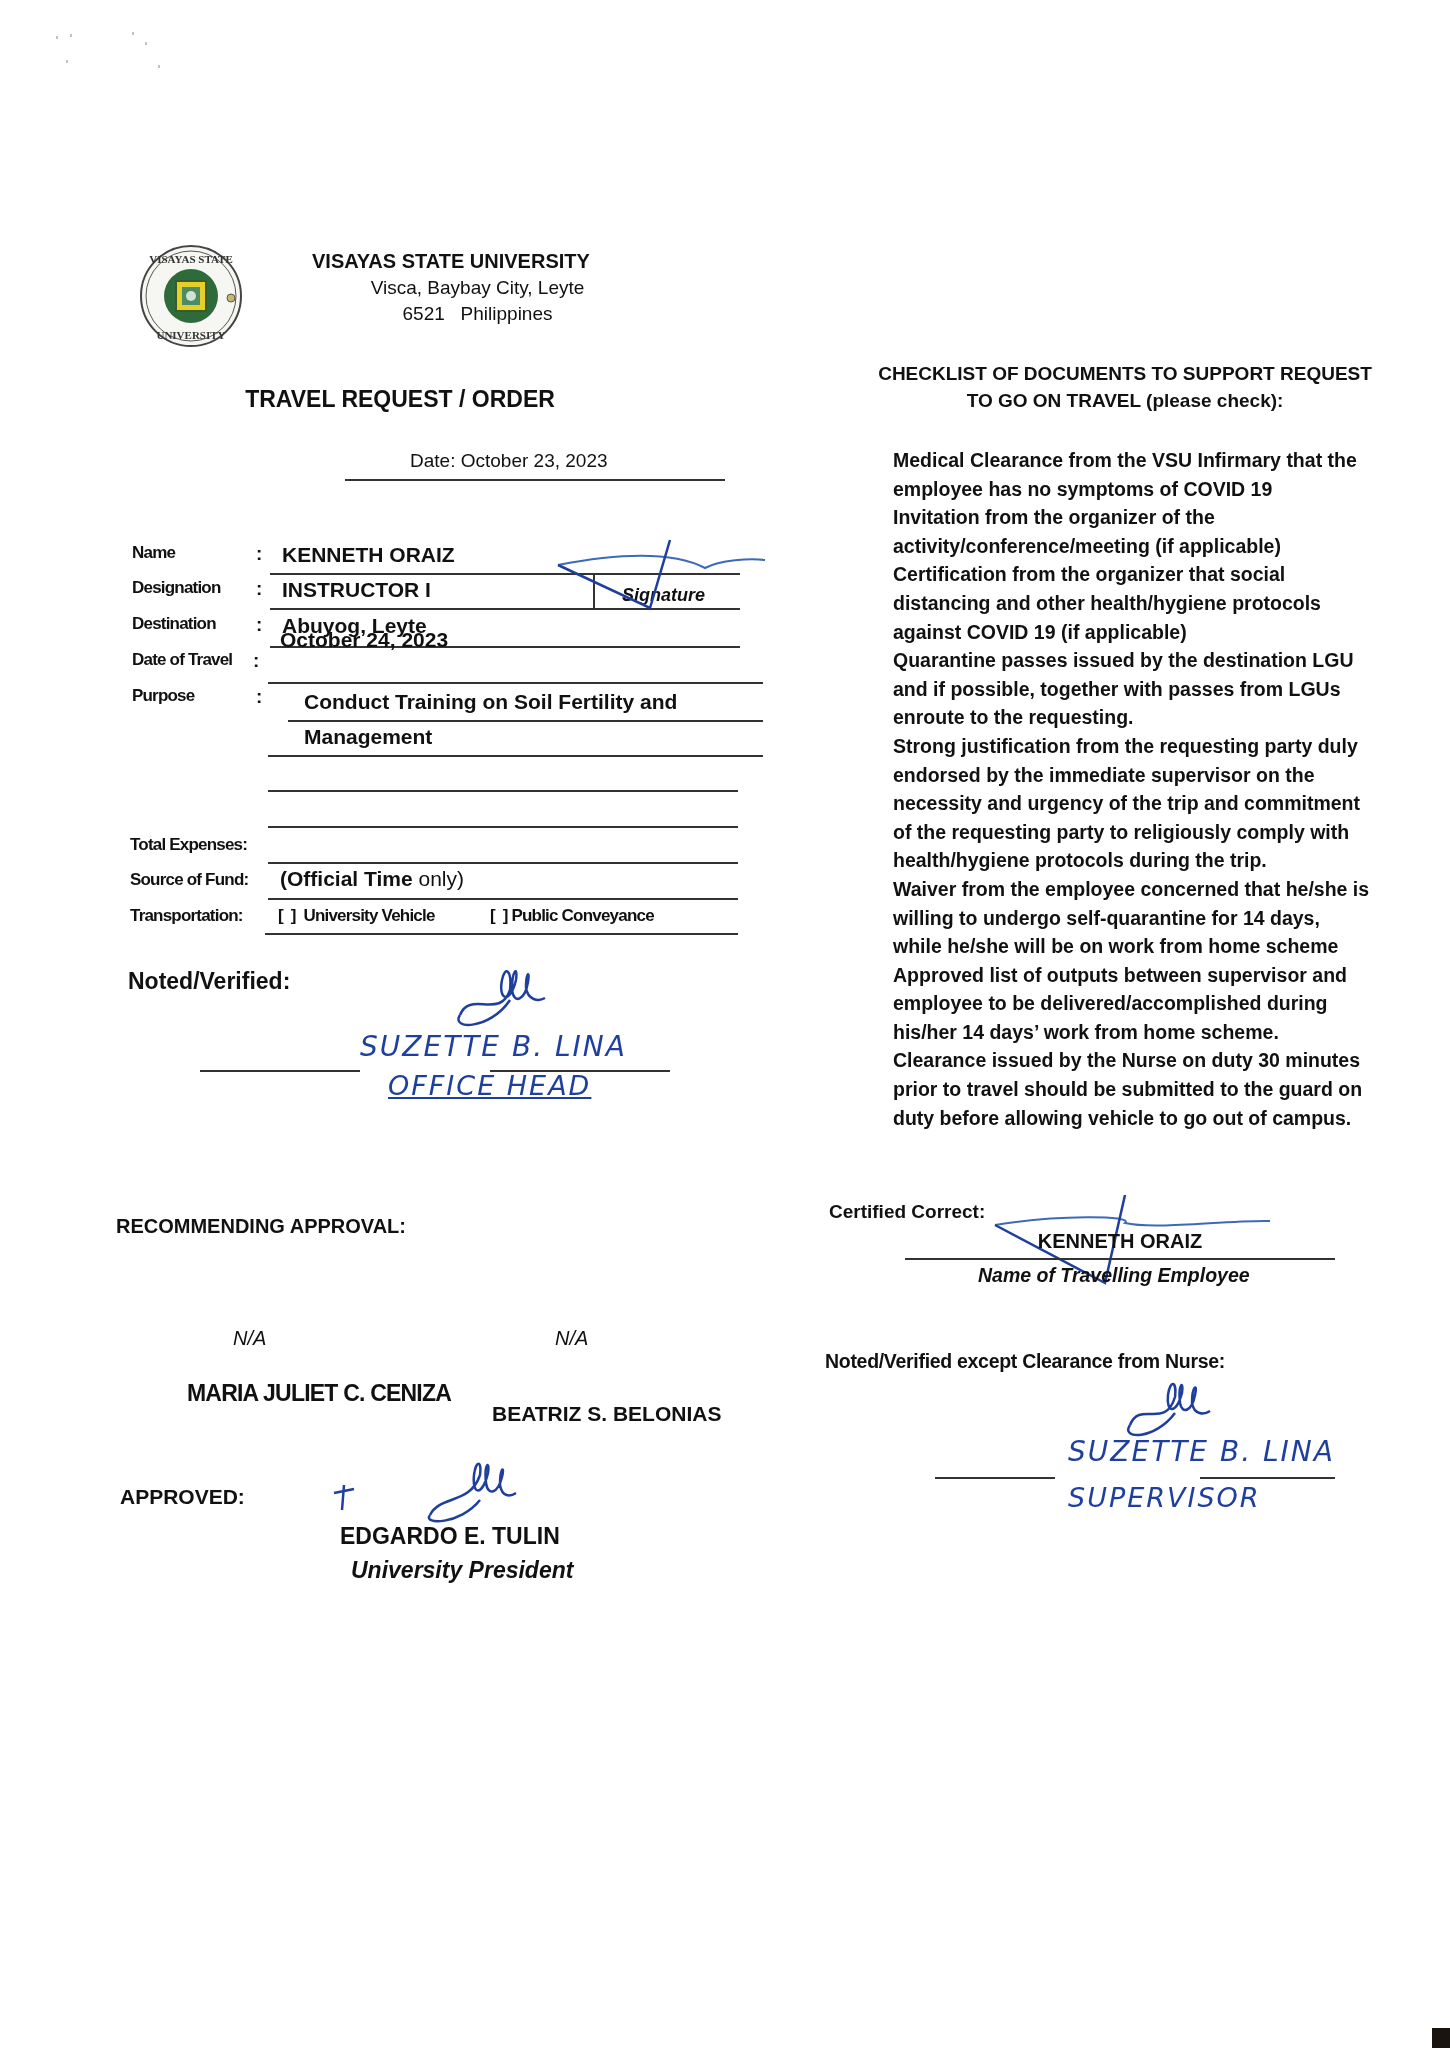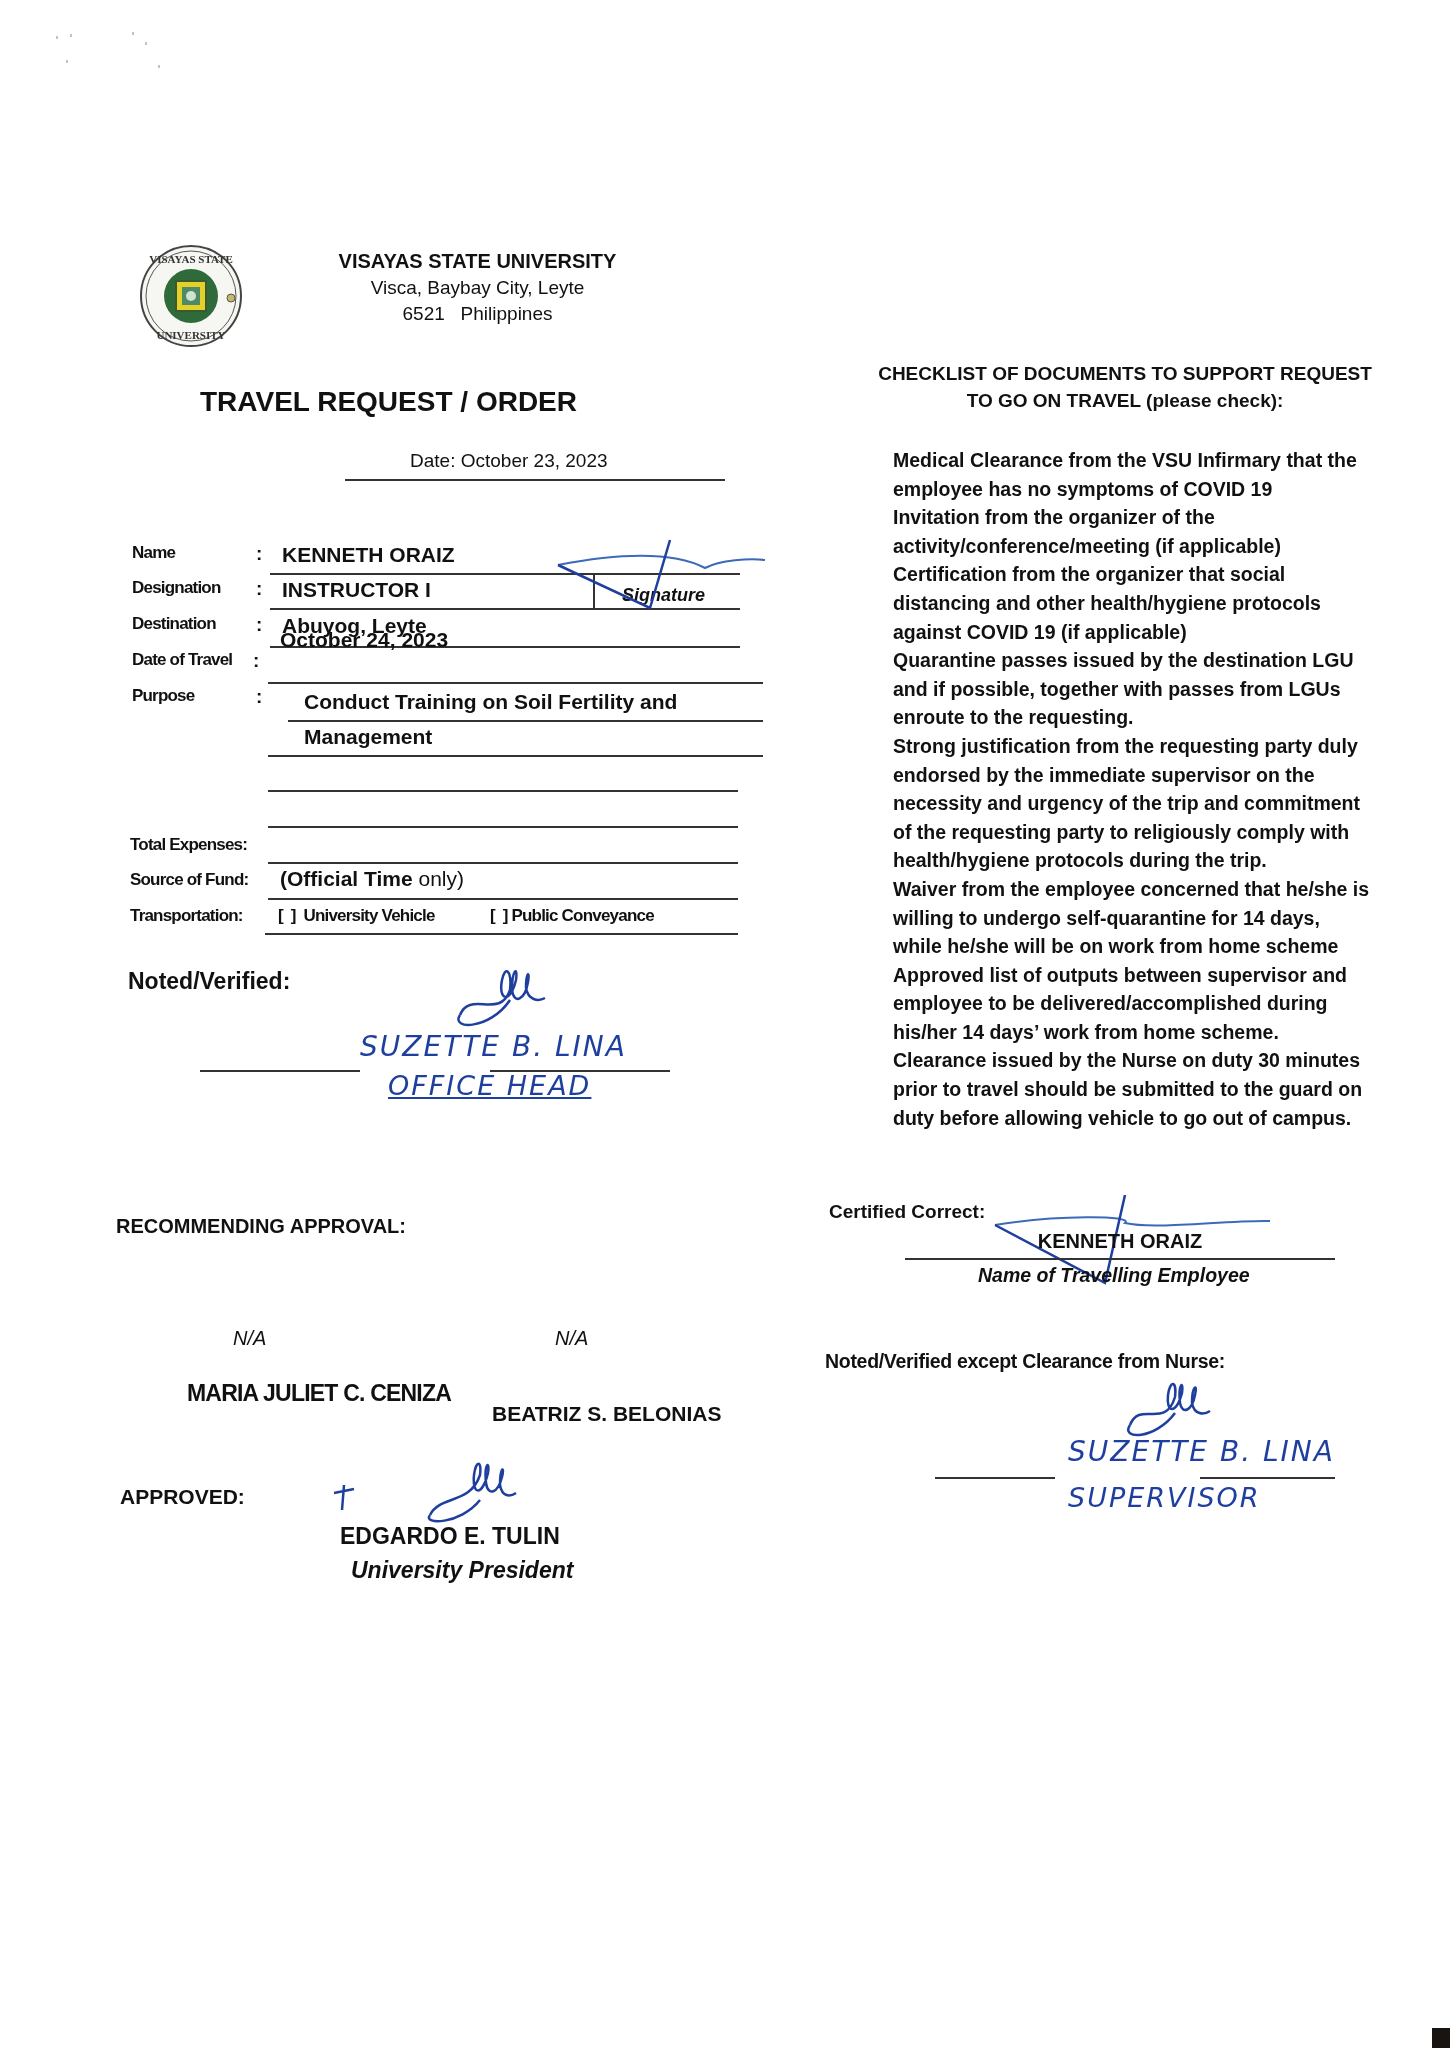--- a/index.html
+++ b/index.html
@@ -34,25 +34,25 @@
     <circle cx="53" cy="53" r="45" fill="none" stroke="#555" stroke-width="1"></circle>
     <circle cx="53" cy="53" r="27" fill="#2f6b3a"></circle>
     <rect x="38" y="38" width="30" height="30" fill="#e3d12a" stroke="#3a5a2a" stroke-width="2"></rect>
     <rect x="44" y="44" width="18" height="18" fill="#4f8a66"></rect>
     <circle cx="53" cy="53" r="5" fill="#cfe3d5"></circle>
     <circle cx="93" cy="55" r="4" fill="#c8b86a" stroke="#555"></circle>
     <text x="53" y="20" font-size="11" font-weight="bold" text-anchor="middle" fill="#333" font-family="Liberation Serif, serif">VISAYAS STATE</text>
     <text x="53" y="96" font-size="11" font-weight="bold" text-anchor="middle" fill="#333" font-family="Liberation Serif, serif">UNIVERSITY</text>
   </svg>
 </div>
-<div class="abs b" style="left:300px;top:250px;width:355px;text-align:center;font-size:20px;">VISAYAS STATE UNIVERSITY</div>
+<div class="abs b" style="left:312px;top:250px;width:355px;font-size:20px;">VISAYAS STATE UNIVERSITY</div>
 <div class="abs" style="left:300px;top:277px;width:355px;text-align:center;font-size:19px;">Visca, Baybay City, Leyte</div>
 <div class="abs" style="left:300px;top:303px;width:355px;text-align:center;font-size:19px;white-space:pre;">6521   Philippines</div>
 
-<div class="abs b" style="left:200px;top:386px;width:400px;text-align:left;font-size:28px;">TRAVEL REQUEST / ORDER</div>
+<div class="abs b" style="left:200px;top:386px;width:400px;text-align:center;font-size:23px;">TRAVEL REQUEST / ORDER</div>
 
 <div class="abs" style="left:410px;top:450px;font-size:19px;">
   <span>Date:</span>
   <span>October 23, 2023</span>
 </div>
 <div class="line" style="left:345px;top:479px;width:380px;"></div>
 
 <div class="lbl" style="left:132px;top:543px;">Name</div>
 <div class="colon" style="left:256px;top:543px;">:</div>
 <div class="val" style="left:282px;top:543px;">KENNETH ORAIZ</div>

